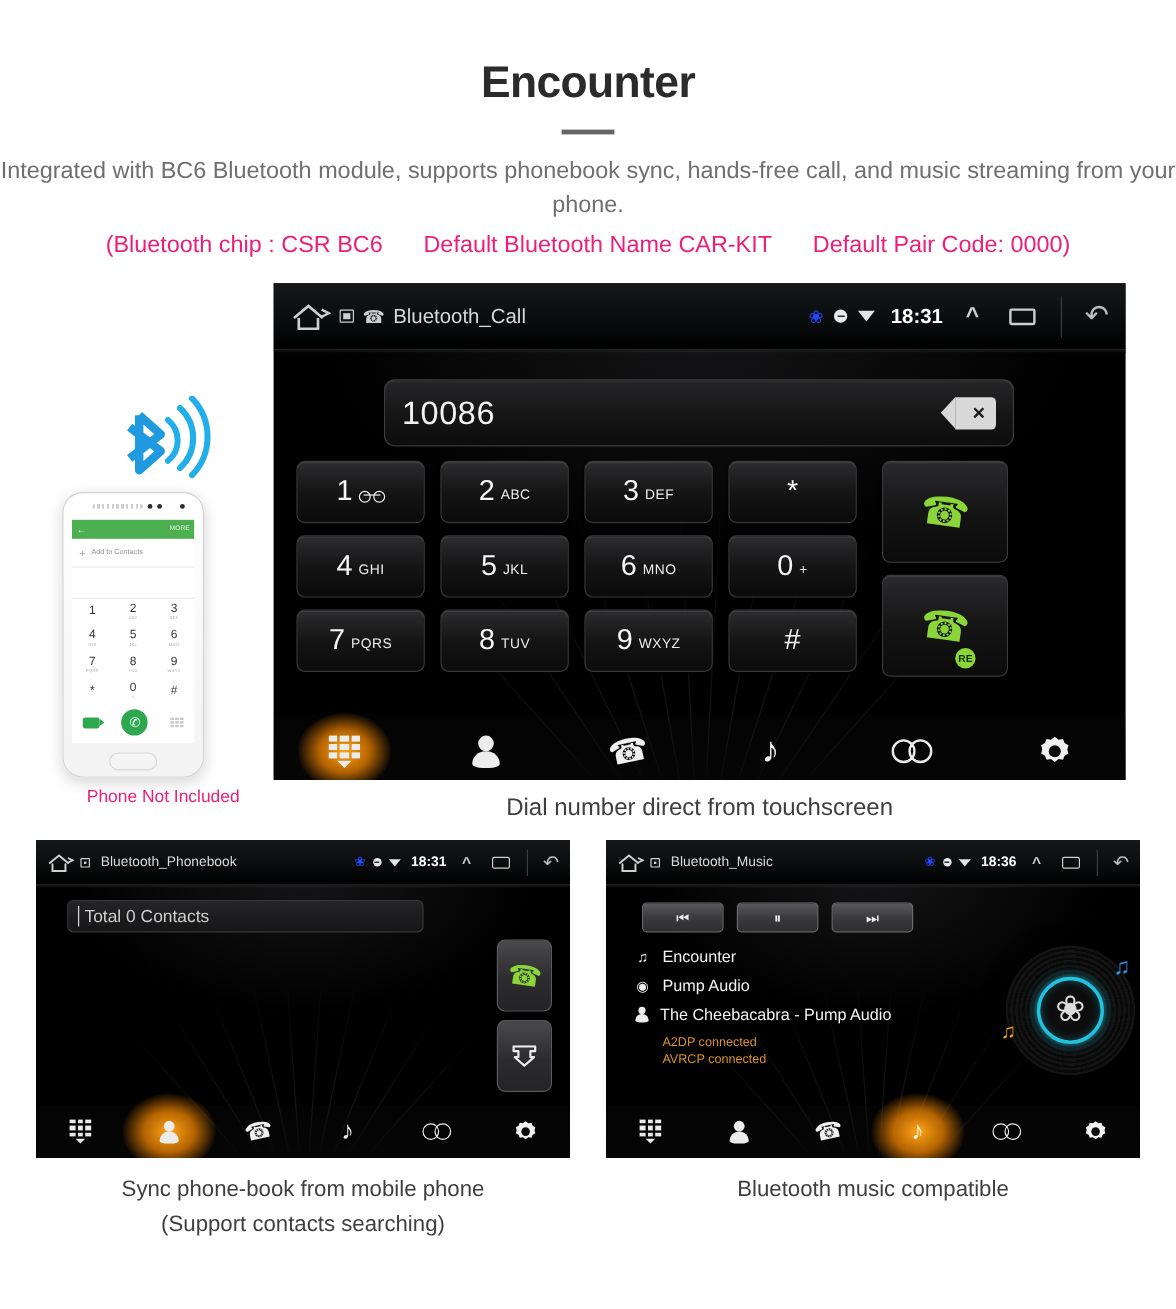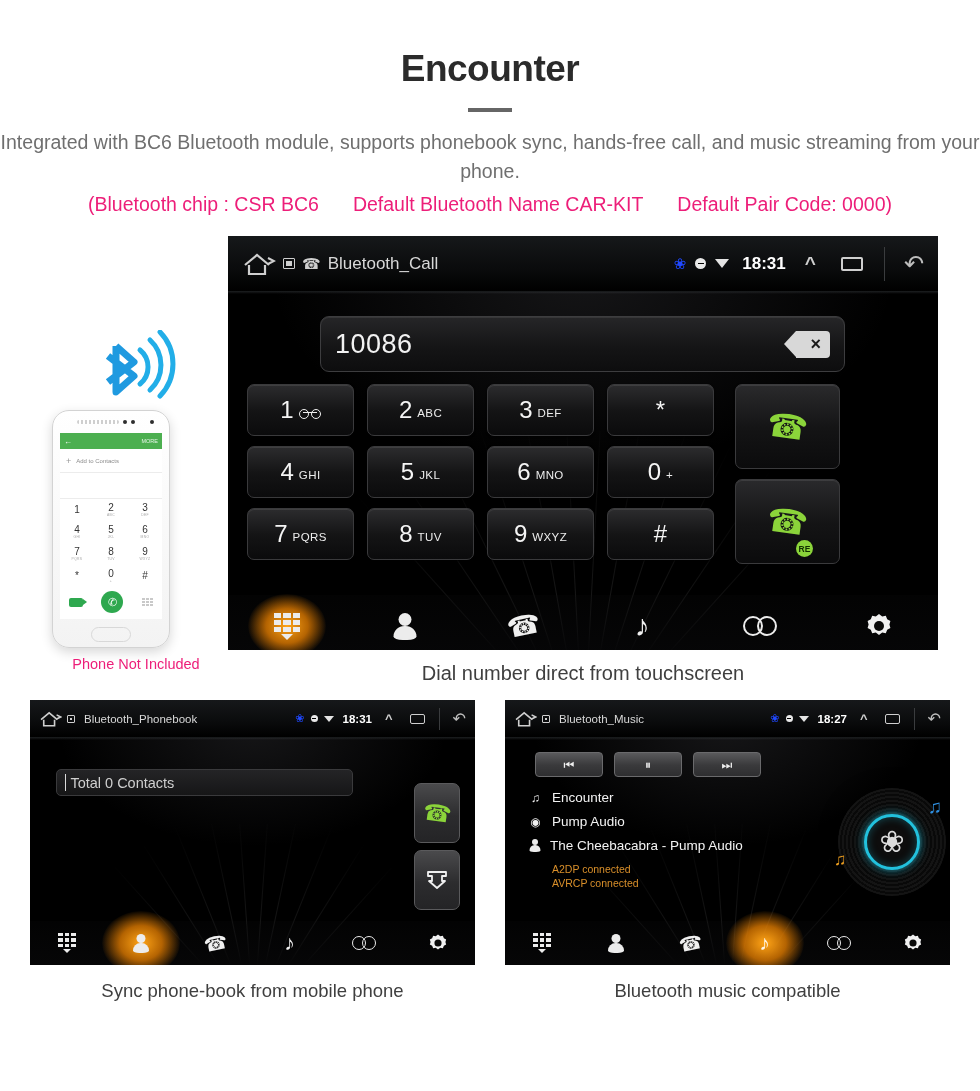--- a/index.html
+++ b/index.html
@@ -260,21 +260,21 @@
   #cap-right { left:505px; top:976px; width:445px; }
 
   
   #unit-pb { left: 30px; top: 700px; width: 445px; height: 265px; }
   #unit-pb .unit-bar, #unit-mus .unit-bar { height: 38px; padding: 0 9px; font-size: 11.5px; }
   #unit-pb .bar-left, #unit-mus .bar-left { gap:5px; }
   #unit-pb .bar-right, #unit-mus .bar-right { gap:6px; }
   #unit-pb .unit-body, #unit-mus .unit-body { height: 227px; }
 
   .pb-search {
-    position:absolute; left:26px; top:31px; width:297px; height:27px;
+    position:absolute; left:26px; top:12px; width:297px; height:27px;
     border-radius:5px;
     background: linear-gradient(#242426,#161617);
     border:1px solid #3a3a3c;
     display:flex; align-items:center; padding:0 8px; gap:4px;
   }
   .pb-caret { width:1.4px; height:17px; background:#dadada; }
   .pb-placeholder { color:#cfcfcf; font-size:14.5px; }
   .pb-btns { position:absolute; right:15px; top:45px; }
   .pb-btn {
     width:46px; height:60px; border-radius:7px;
@@ -687,38 +687,39 @@
             <path d="M14 2 l3.2 2.4 3.6 -.6 1.4 3.4 3.2 1.8 -1 3.5 1 3.5 -3.2 1.8 -1.4 3.4 -3.6 -.6 -3.2 2.4 -3.2 -2.4 -3.6 .6 -1.4 -3.4 -3.2 -1.8 1 -3.5 -1 -3.5 3.2 -1.8 1.4 -3.4 3.6 .6z" fill="#f0f0f0"></path>
             <circle cx="14" cy="14" r="5" fill="#090909"></circle>
           </svg>
         </div>
       </div>
     </div>
   </div>
 
   <div class="cap-bottom" id="cap-left">
     <div>Sync phone-book from mobile phone</div>
+    <div>(Support contacts searching)</div>
   </div>
 
   <div class="unit" id="unit-mus">
     <div class="unit-bar">
       <div class="bar-left">
         <svg style="width:23px;height:18px" viewBox="0 0 34 26">
           <path d="M3 14 L15 4 L27 14" fill="none" stroke="#cfcfcf" stroke-width="2.4"></path>
           <path d="M7 14 L7 23 L23 23 L23 14" fill="none" stroke="#cfcfcf" stroke-width="2.4"></path>
           <path d="M26 7 L32 10 L26 13" fill="none" stroke="#cfcfcf" stroke-width="2.2"></path>
         </svg>
         <span class="sd-ico" style="width:8px;height:8px"></span>
         <span class="bar-title" style="margin-left:4px">Bluetooth_Music</span>
       </div>
       <div class="bar-right">
         <span class="bt-glyph" style="font-size:11px">❀</span>
         <span class="dnd-dot" style="width:7px;height:7px"></span>
         <span class="wifi-tri" style="border-width:6px 5px 0 5px"></span>
-        <span class="clock" style="font-size:11.5px;margin-left:3px">18:27</span>
+        <span class="clock" style="font-size:11.5px;margin-left:3px">18:36</span>
         <span class="chev" style="font-size:13px;margin-left:7px">^</span>
         <span class="recents" style="width:15px;height:10px;margin-left:11px;border-width:1.6px"></span>
         <span class="bar-div" style="height:22px;margin-left:8px"></span>
         <span class="back-ico" style="font-size:16px;margin-left:7px">↶</span>
       </div>
     </div>
 
     <div class="unit-body">
       <div class="glow-top"></div>
       <div class="floor">

